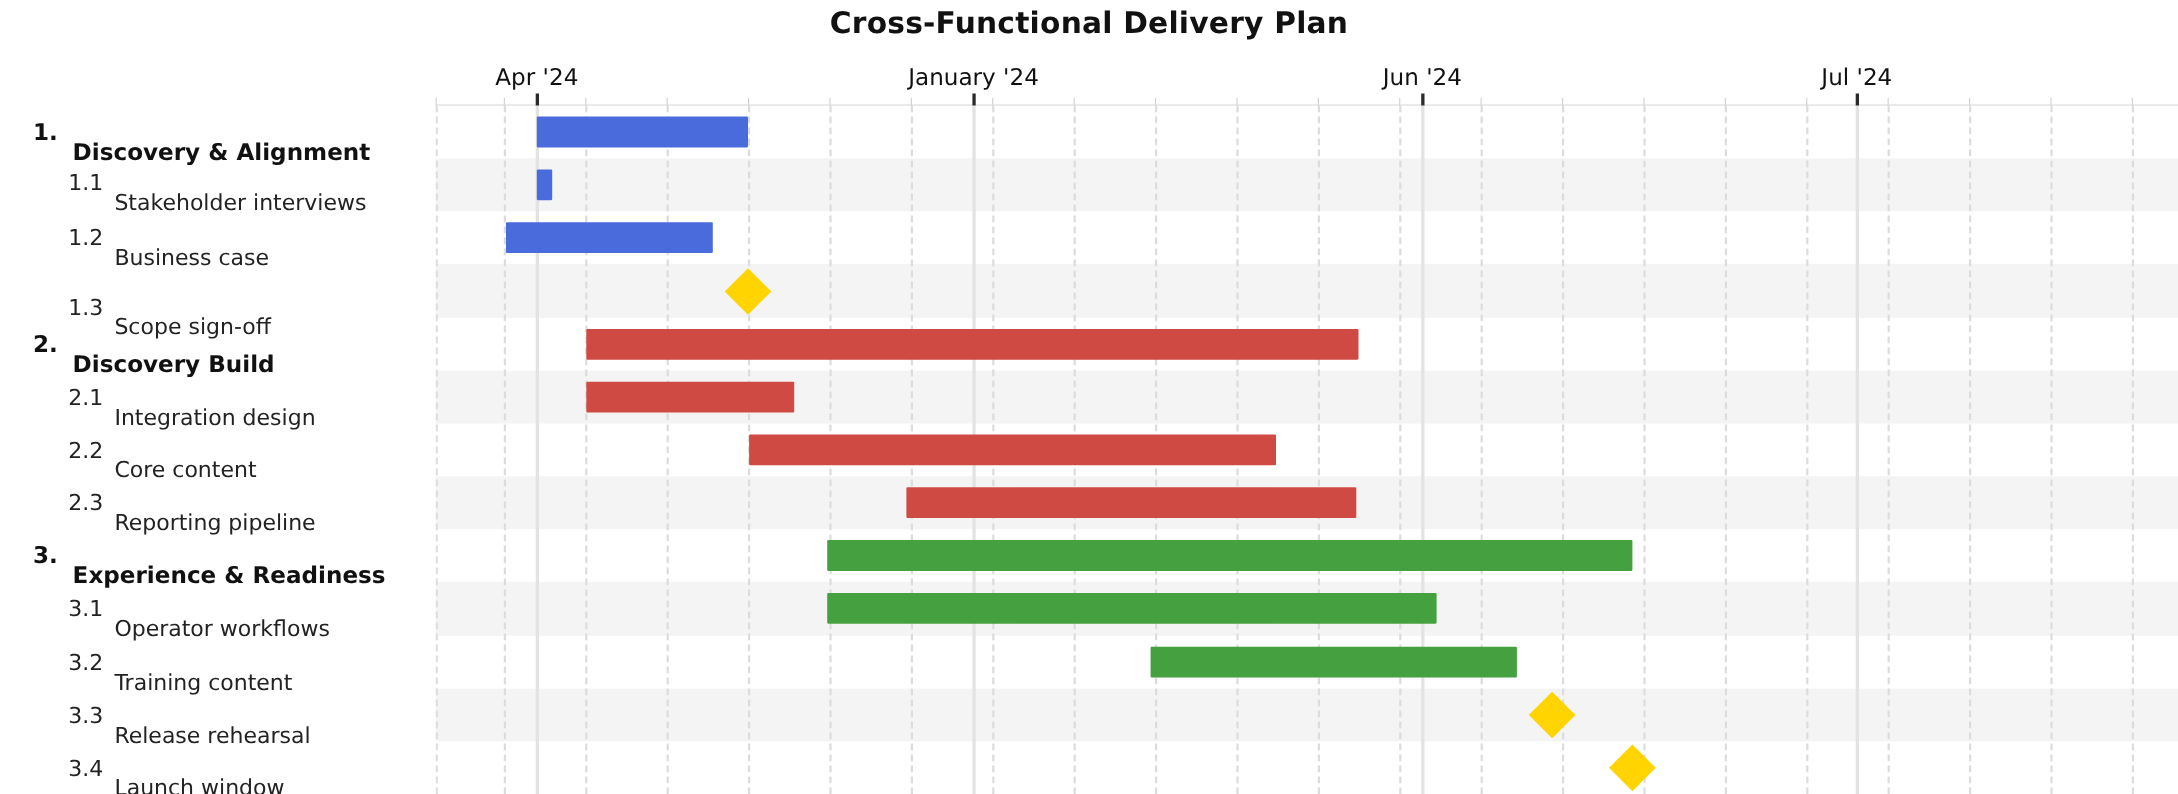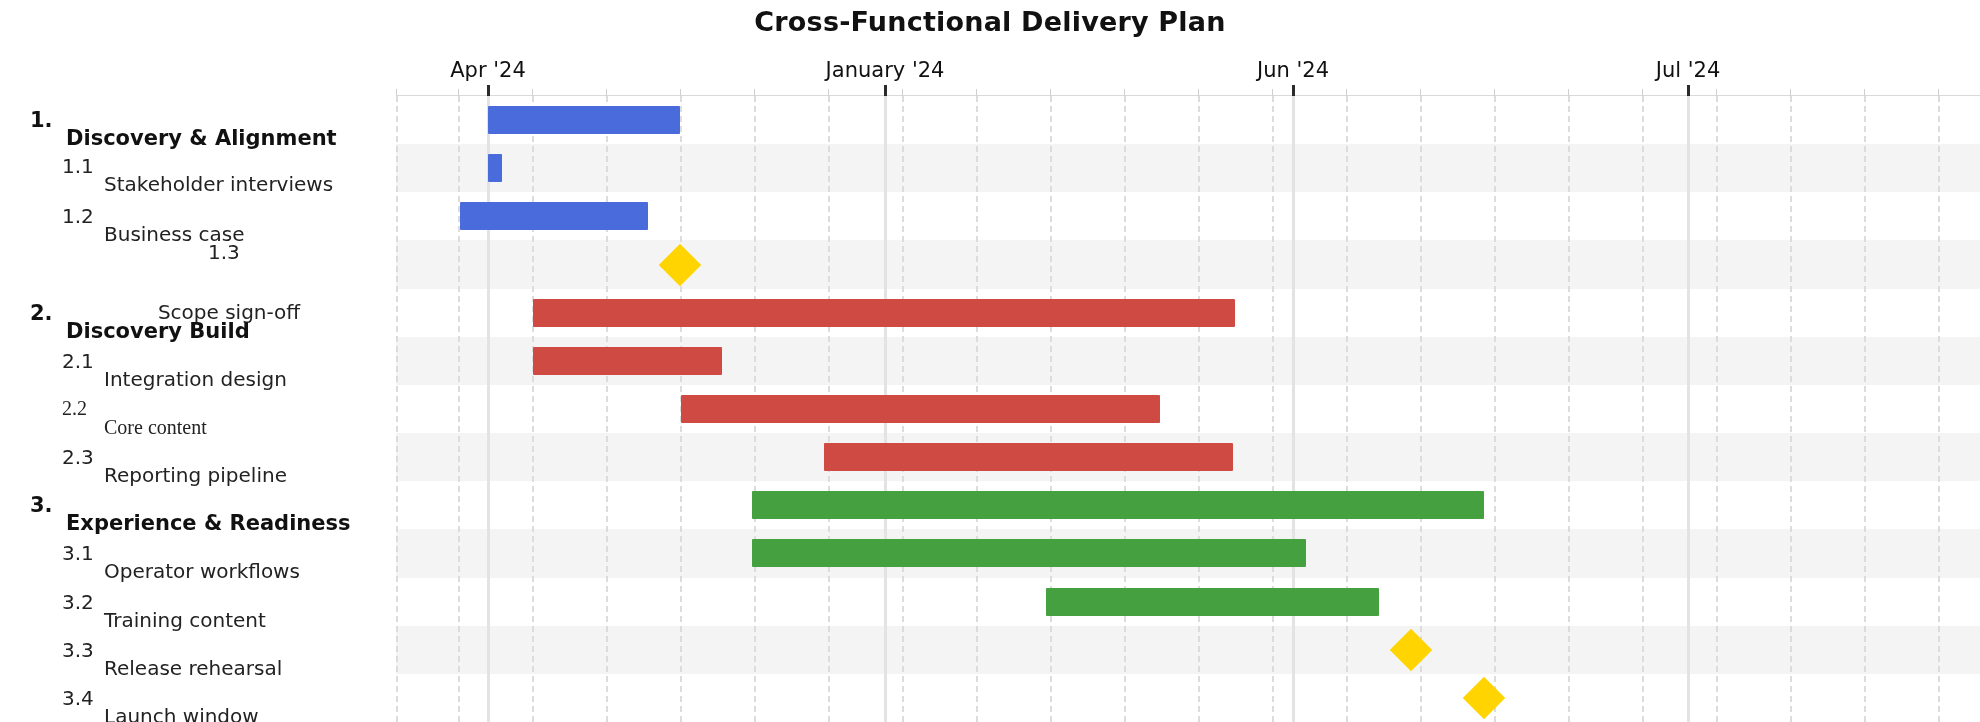--- a/index.html
+++ b/index.html
@@ -117,33 +117,33 @@
         <span class="lbl-txt">Discovery &amp; Alignment</span>
       </div>
       <div class="label-row task" style="top: 46px; height: 48.1538px;">
         <span class="lbl-num">1.1</span>
         <span class="lbl-txt">Stakeholder interviews</span>
       </div>
       <div class="label-row task" style="top: 96.3077px; height: 48.1538px;">
         <span class="lbl-num">1.2</span>
         <span class="lbl-txt">Business case</span>
       </div>
-      <div class="label-row task" style="top: 144px; height: 48.1538px; flex-direction: column;">
+      <div class="label-row task" style="top: 159px; height: 48.1538px;">
         <span class="lbl-num">1.3</span>
         <span class="lbl-txt">Scope sign-off</span>
       </div>
       <div class="label-row phase" style="top: 192.615px; height: 48.1538px;">
         <span class="lbl-num">2.</span>
         <span class="lbl-txt">Discovery Build</span>
       </div>
       <div class="label-row task" style="top: 240.769px; height: 48.1538px;">
         <span class="lbl-num">2.1</span>
         <span class="lbl-txt">Integration design</span>
       </div>
-      <div class="label-row task" style="top: 288.923px; height: 48.1538px; font-family: Liberation Serif, serif;">
+      <div class="label-row task" style="top: 288.923px; height: 48.1538px;">
         <span class="lbl-num">2.2</span>
         <span class="lbl-txt">Core content</span>
       </div>
       <div class="label-row task" style="top: 337.077px; height: 48.1538px;">
         <span class="lbl-num">2.3</span>
         <span class="lbl-txt">Reporting pipeline</span>
       </div>
       <div class="label-row phase" style="top: 385.231px; height: 48.1538px;">
         <span class="lbl-num">3.</span>
         <span class="lbl-txt">Experience &amp; Readiness</span>

